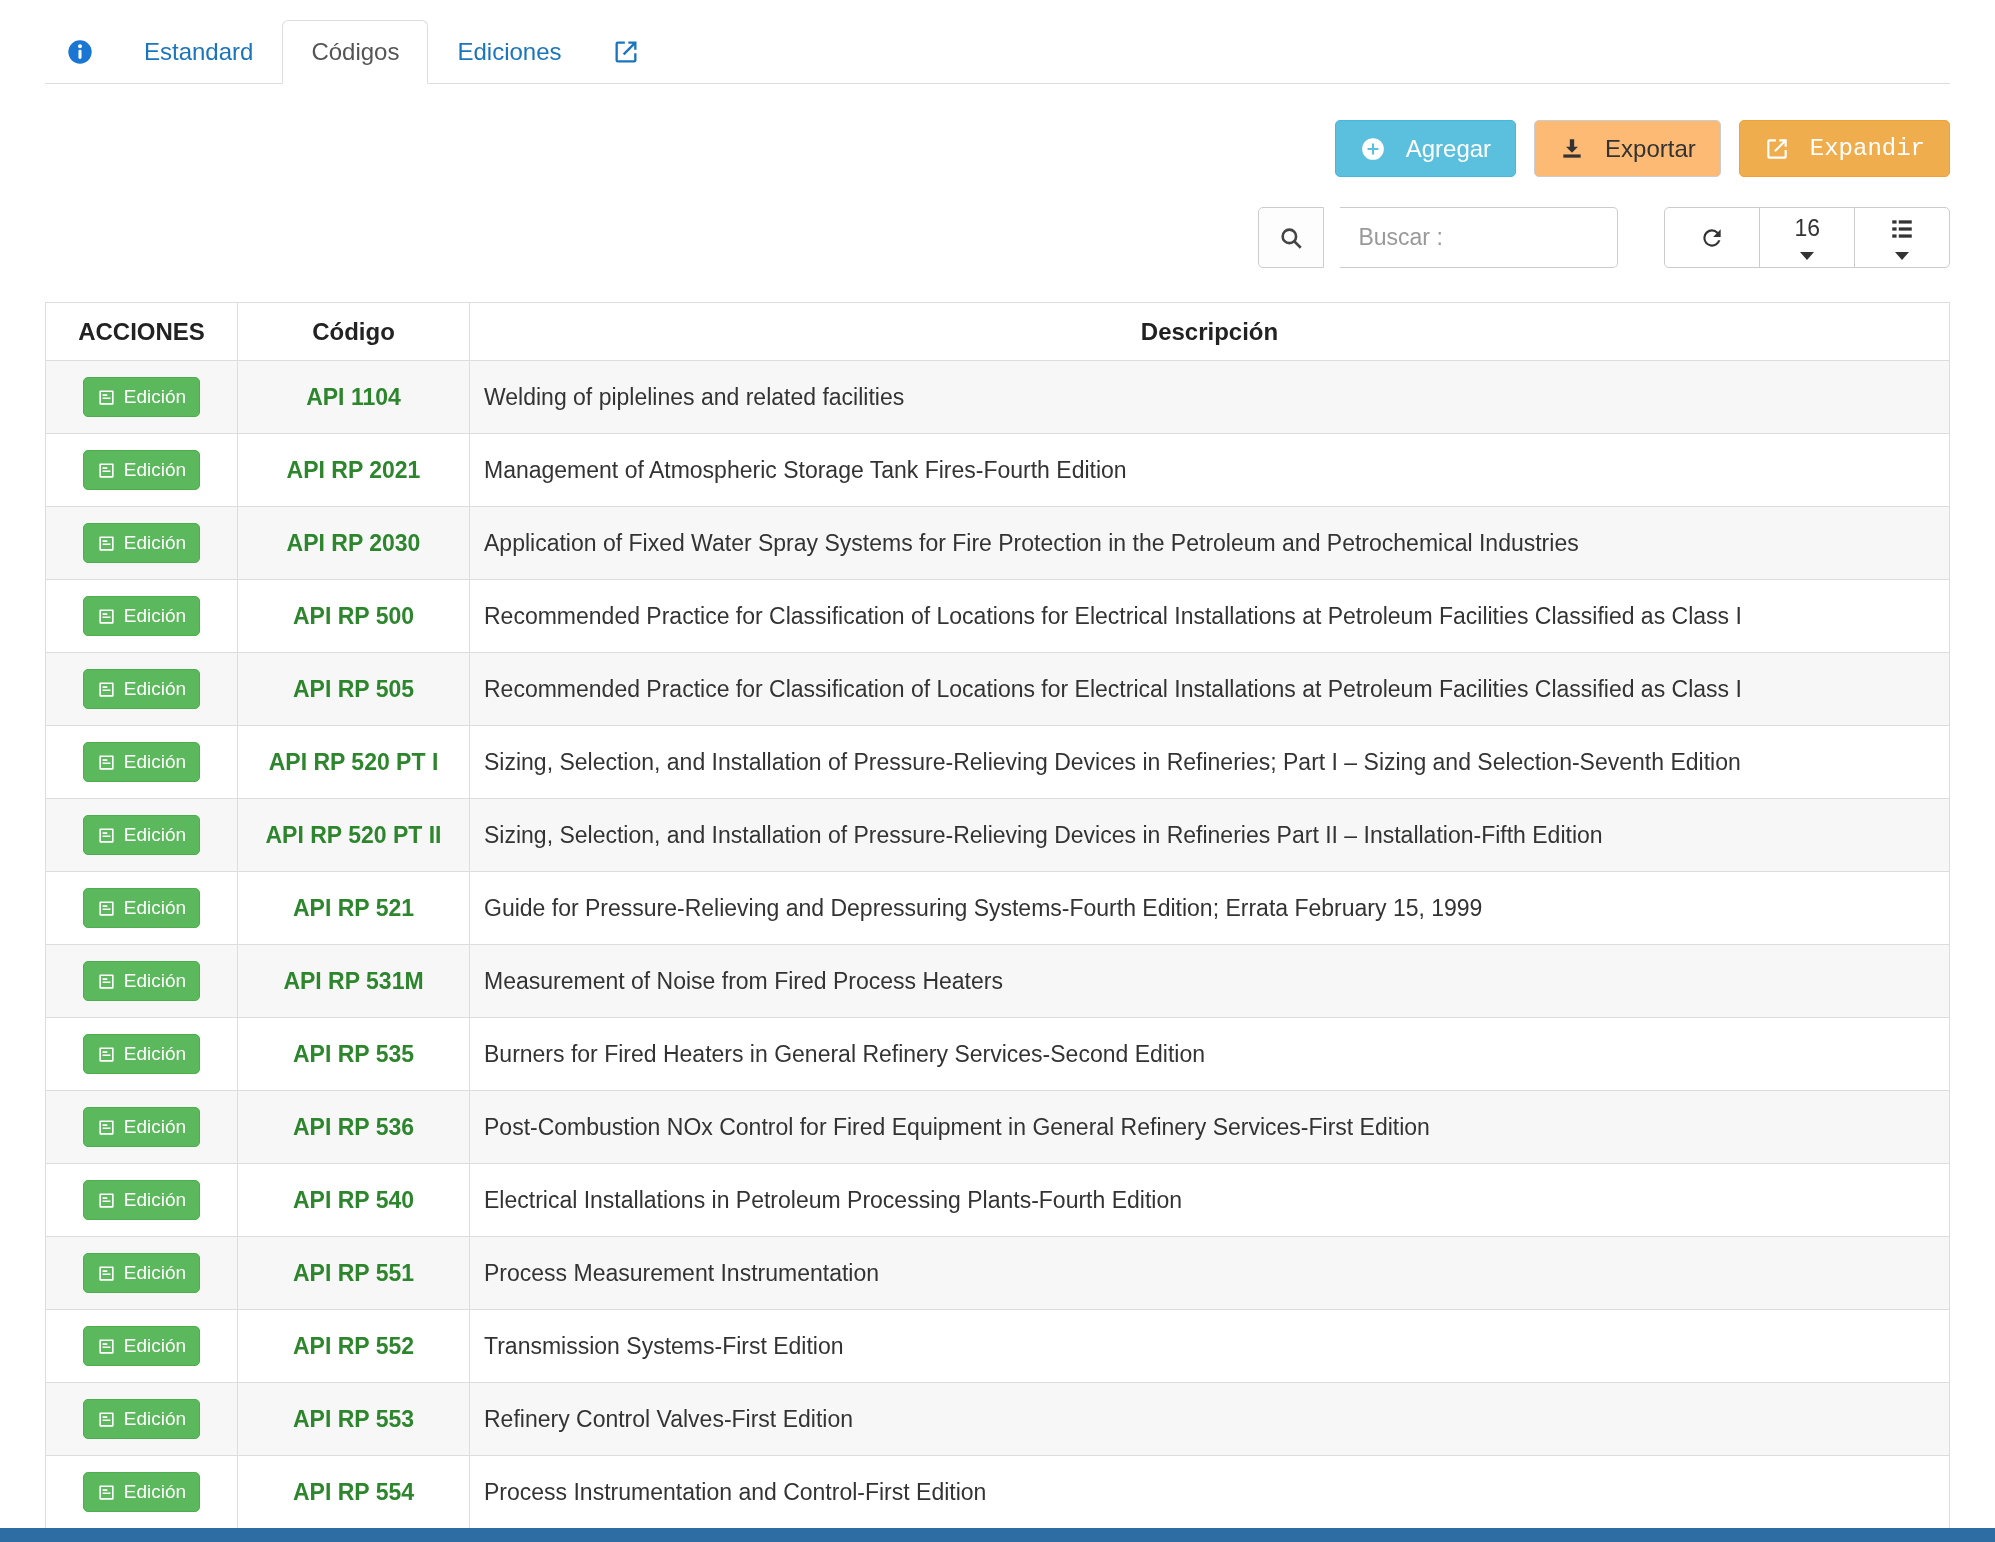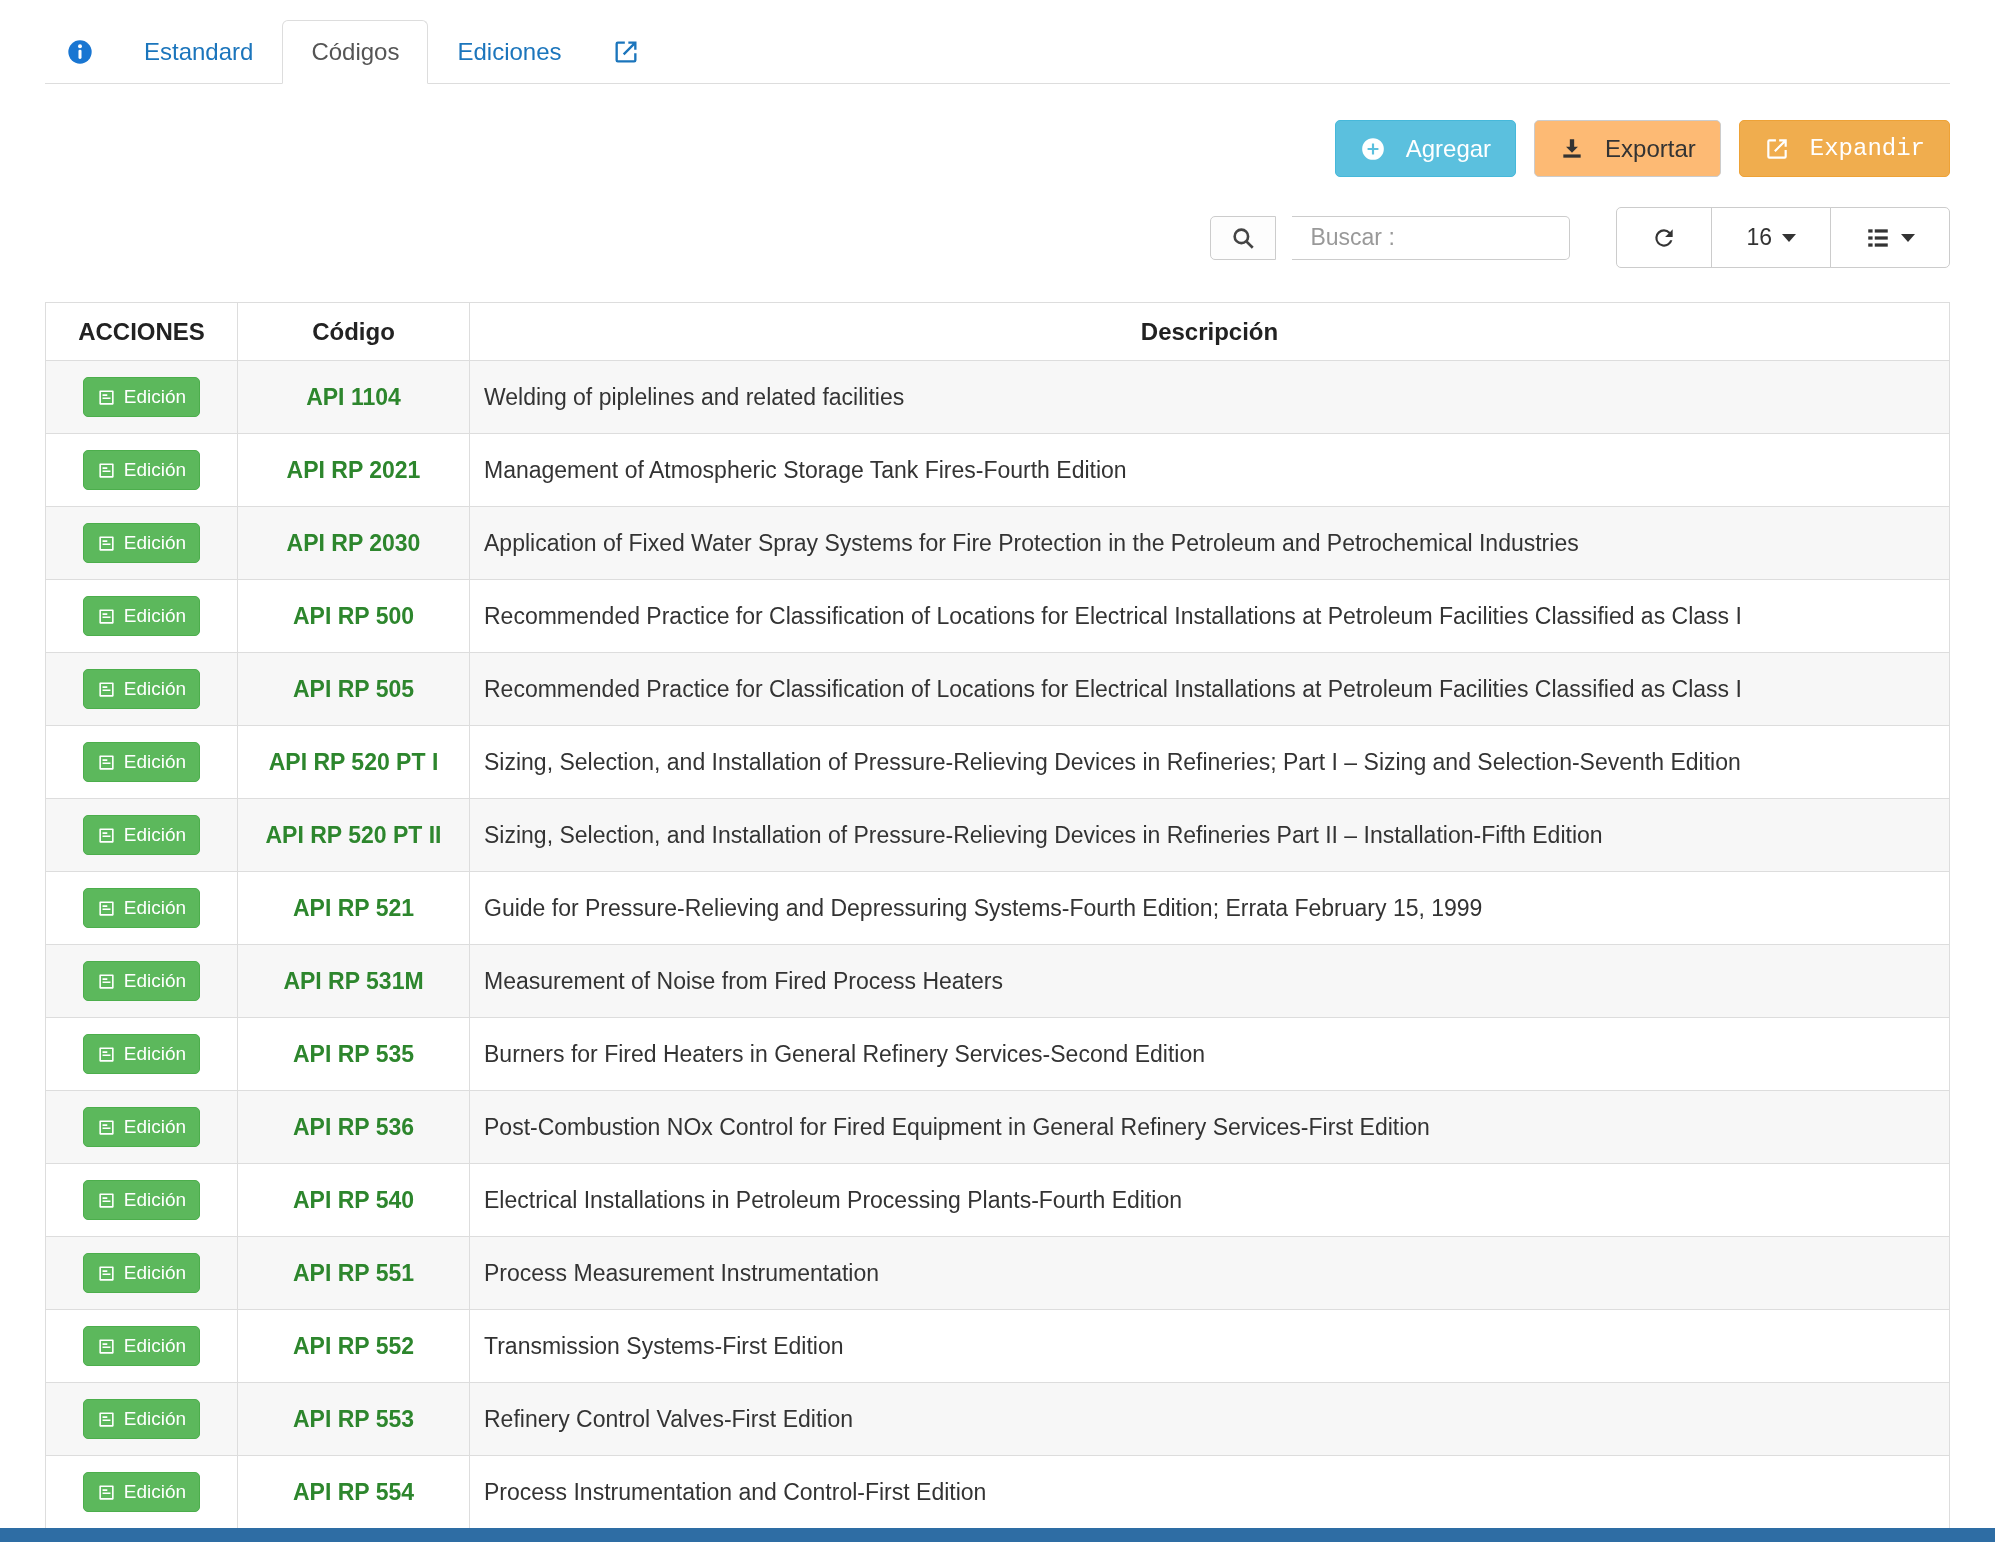--- a/index.html
+++ b/index.html
@@ -64,21 +64,21 @@
   .btn-warning { background: var(--expandir-bg, #f0ad4e); border-color: #eea236; color: #fff; font-family: Liberation Mono, monospace; }
 
   
   .search-row {
     display: flex;
     justify-content: flex-end;
     align-items: center;
     gap: 46px;
     margin-top: 30px;
   }
-  .input-group { display: flex; height: 44px; gap: 16px; }
+  .input-group { display: flex; height: 61px; gap: 16px; }
   .input-addon {
     width: 66px;
     display: flex;
     align-items: center;
     justify-content: center;
     border: 1px solid #ccc;
     border-radius: 5px 0 0 5px;
     background: #fdfdfd;
     cursor: pointer;
   }
@@ -102,20 +102,21 @@
     margin-left: -1px;
     display: inline-flex;
     align-items: center;
     justify-content: center;
     gap: 10px;
     padding: 0 34px;
     font-size: 23px;
     color: #333;
     cursor: pointer;
     font-family: inherit;
+    flex-direction: column;
   }
   .btn-group .gbtn:first-child { border-radius: 5px 0 0 5px; margin-left: 0; }
   .btn-group .gbtn:last-child  { border-radius: 0 5px 5px 0; }
   .caret {
     width: 0; height: 0;
     border-left: 7px solid transparent;
     border-right: 7px solid transparent;
     border-top: 8px solid #333;
     display: inline-block;
   }

